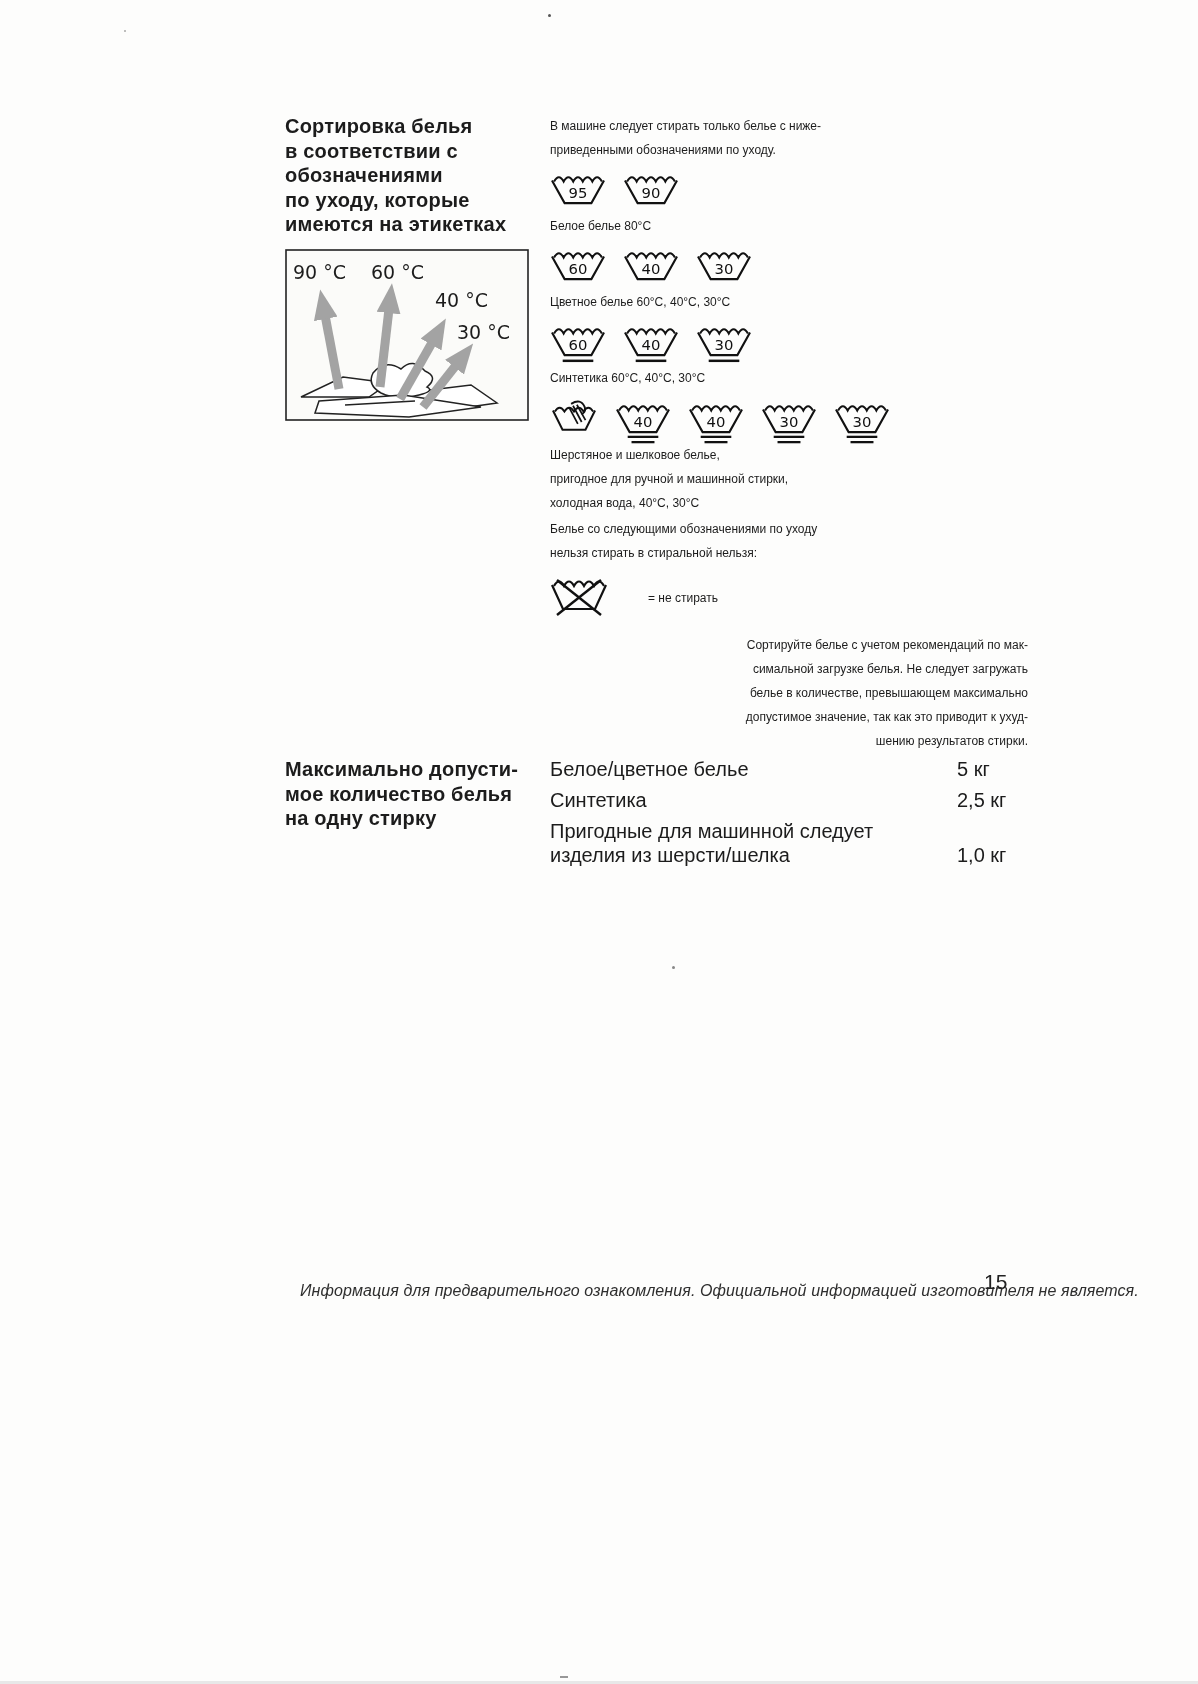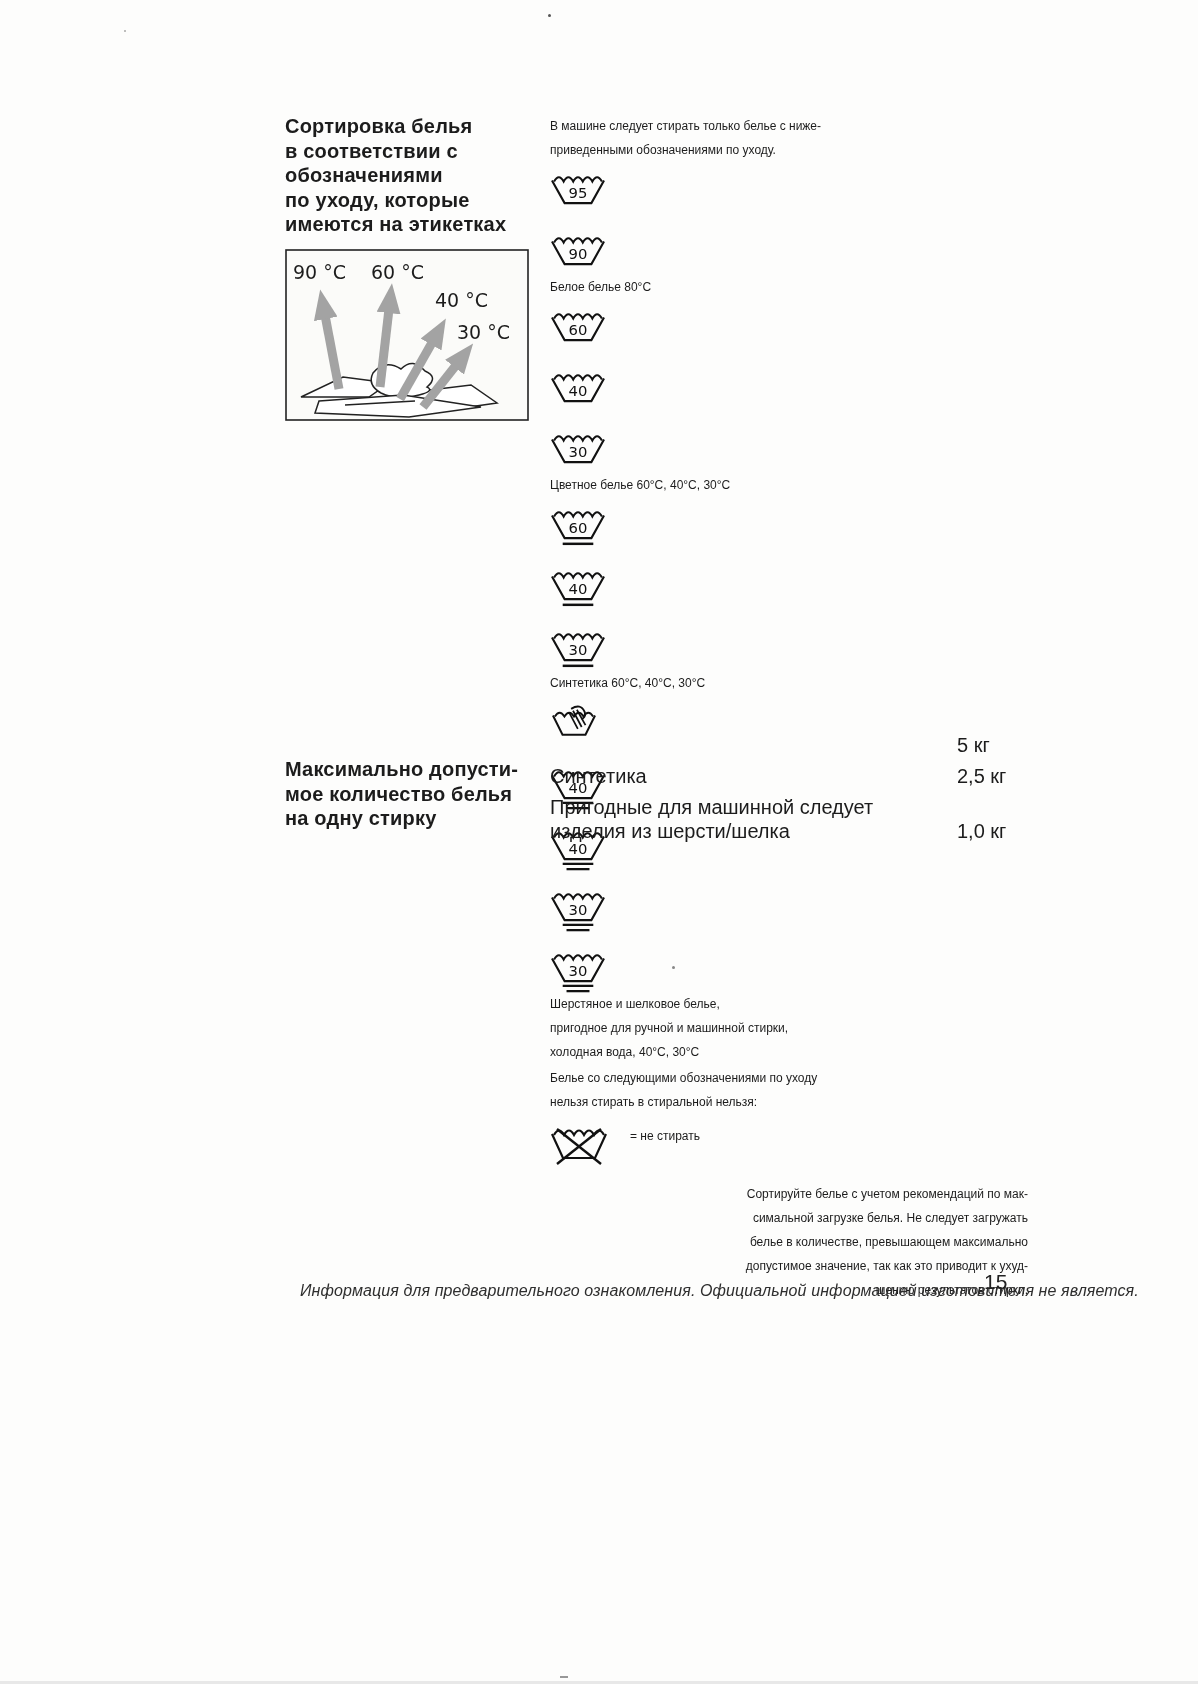--- a/index.html
+++ b/index.html
@@ -13,24 +13,24 @@
   .bold-heading{
     font-weight:bold; font-size:20px; line-height:24.5px;
     white-space:pre-line; letter-spacing:0.2px;
   }
   .body-text{ font-size:12px; line-height:24px; white-space:pre-line; }
   .col-left{ position:absolute; left:285px; top:114px; width:258px; }
   .col-right{ position:absolute; left:550px; top:114px; width:478px; }
 
   .illustration-wrap{ position:relative; margin-top:12px; width:244px; height:172px; }
 
-  .care-row{ display:flex; align-items:flex-start; gap:17px; margin-top:10px;flex-direction:column; }
+  .care-row{ display:flex; align-items:center; gap:17px; margin-top:10px; }
   .care-caption{ margin-top:-2px; }
   .no-wash-intro{ margin-top:2px; }
-  .no-wash-row{ display:flex; align-items:flex-start; gap:22px; margin-top:10px; }
+  .no-wash-row{ display:flex; align-items:center; gap:40px; margin-top:10px; }
   .sorting-note{ margin-top:12px;text-align:right; }
 
   .maxload-heading{ position:absolute; left:285px; top:757px; width:258px; }
   .load-table{ position:absolute; left:550px; top:757px; width:472px; }
   .load-row{ position:relative; margin-bottom:7px; font-size:20px; line-height:24px; }
   .load-label{ width:398px; white-space:pre-line; }
   .load-value{ position:absolute; left:407px; bottom:0;text-align:center; }
 
   .footer-note{
     position:absolute; left:300px; top:1282px;
@@ -213,20 +213,21 @@
 белье в количестве, превышающем максимально
 допустимое значение, так как это приводит к ухуд-
 шению результатов стирки.</div>
   </div>
 
   <div class="maxload-heading bold-heading">Максимально допусти-
 мое количество белья
 на одну стирку</div>
   <div class="load-table" id="load-table">
       <div class="load-row">
+        <div class="load-label">Белое/цветное белье</div>
         <div class="load-value">5 кг</div>
       </div>
       <div class="load-row">
         <div class="load-label">Синтетика</div>
         <div class="load-value">2,5 кг</div>
       </div>
       <div class="load-row">
         <div class="load-label">Пригодные для машинной следует
 изделия из шерсти/шелка</div>
         <div class="load-value">1,0 кг</div>

